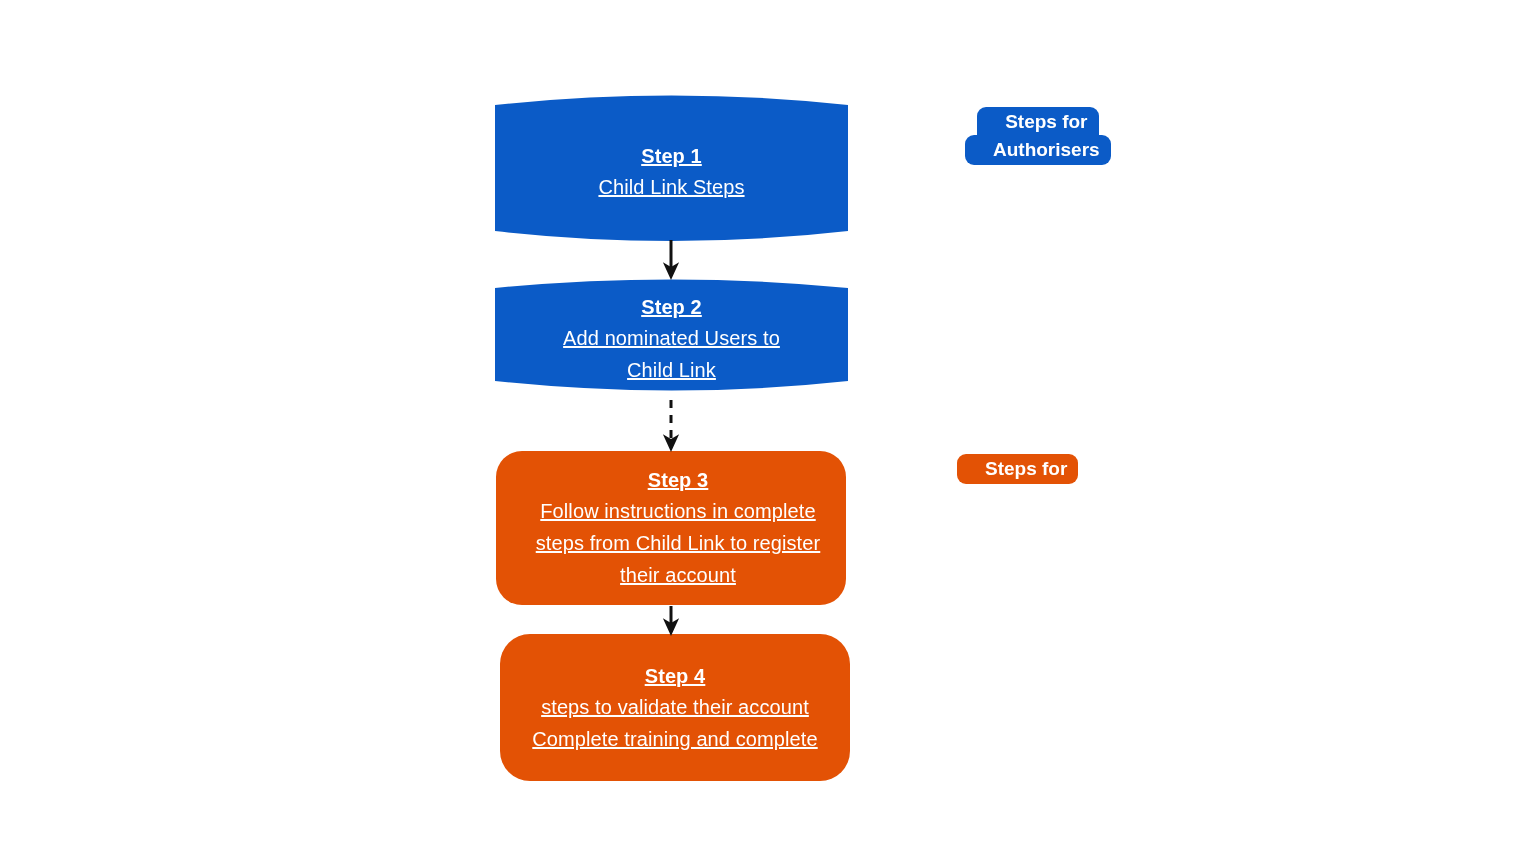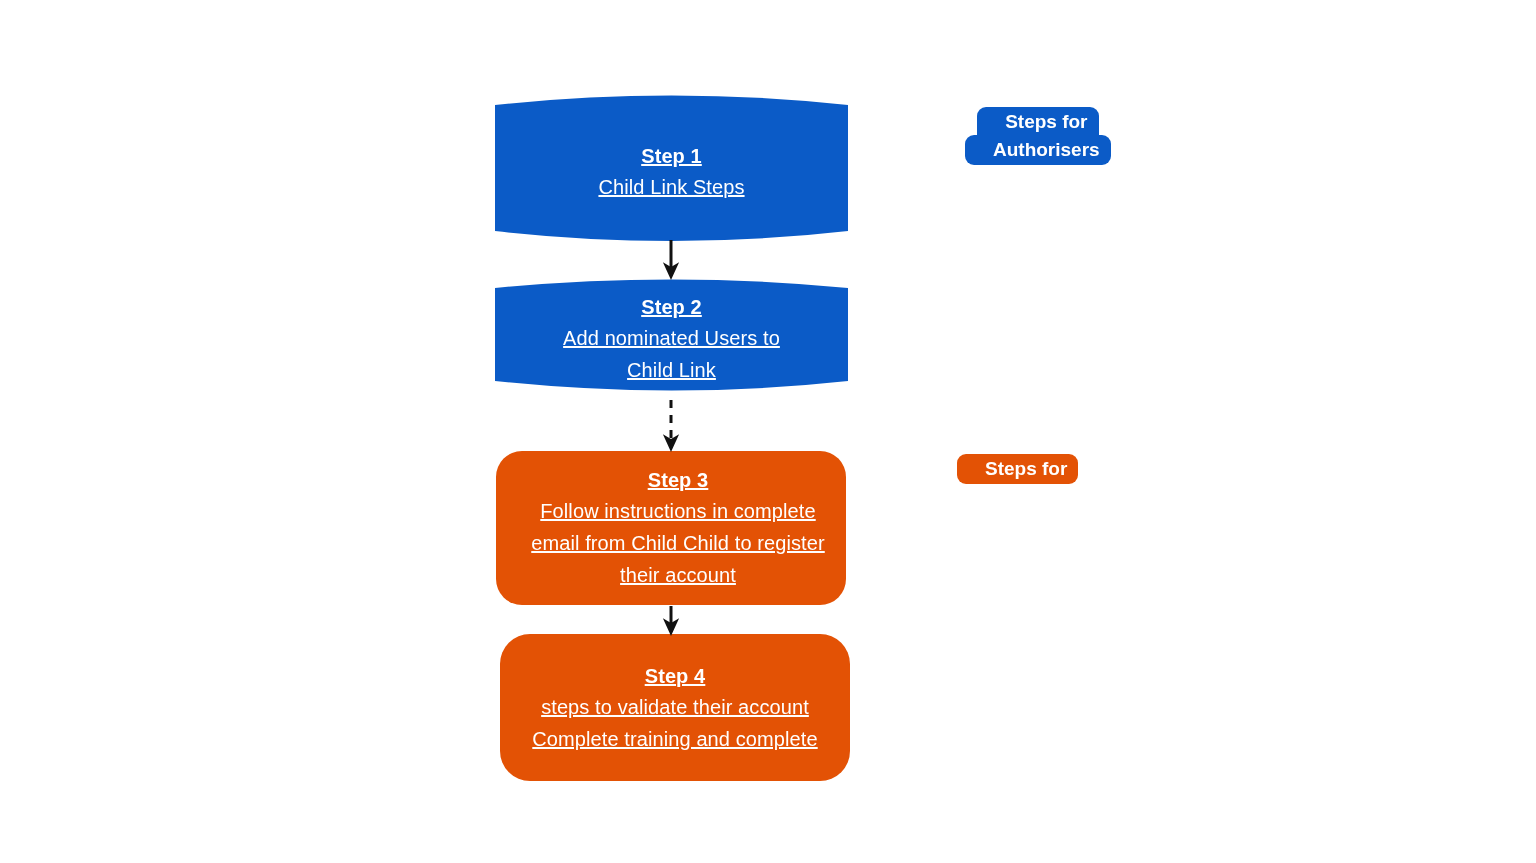--- a/index.html
+++ b/index.html
@@ -134,21 +134,21 @@
 
 <div class="node" id="node-step-2">
   <div class="step-title">Step 2</div>
   <div class="step-body">Add nominated Users to</div>
   <div class="step-body">Child Link</div>
 </div>
 
 <div class="node" id="node-step-3">
   <div class="step-title">Step 3</div>
   <div class="step-body">Follow instructions in complete</div>
-  <div class="step-body">email from Child Child to register</div>
+  <div class="step-body">steps from Child Link to register</div>
   <div class="step-body">their account</div>
 </div>
 
 <div class="node" id="node-step-4">
   <div class="step-title">Step 4</div>
   <div class="step-body">steps to validate their account</div>
   <div class="step-body">Complete training and complete</div>
 </div>
 
 <div class="legend" id="legend-authorisers">

